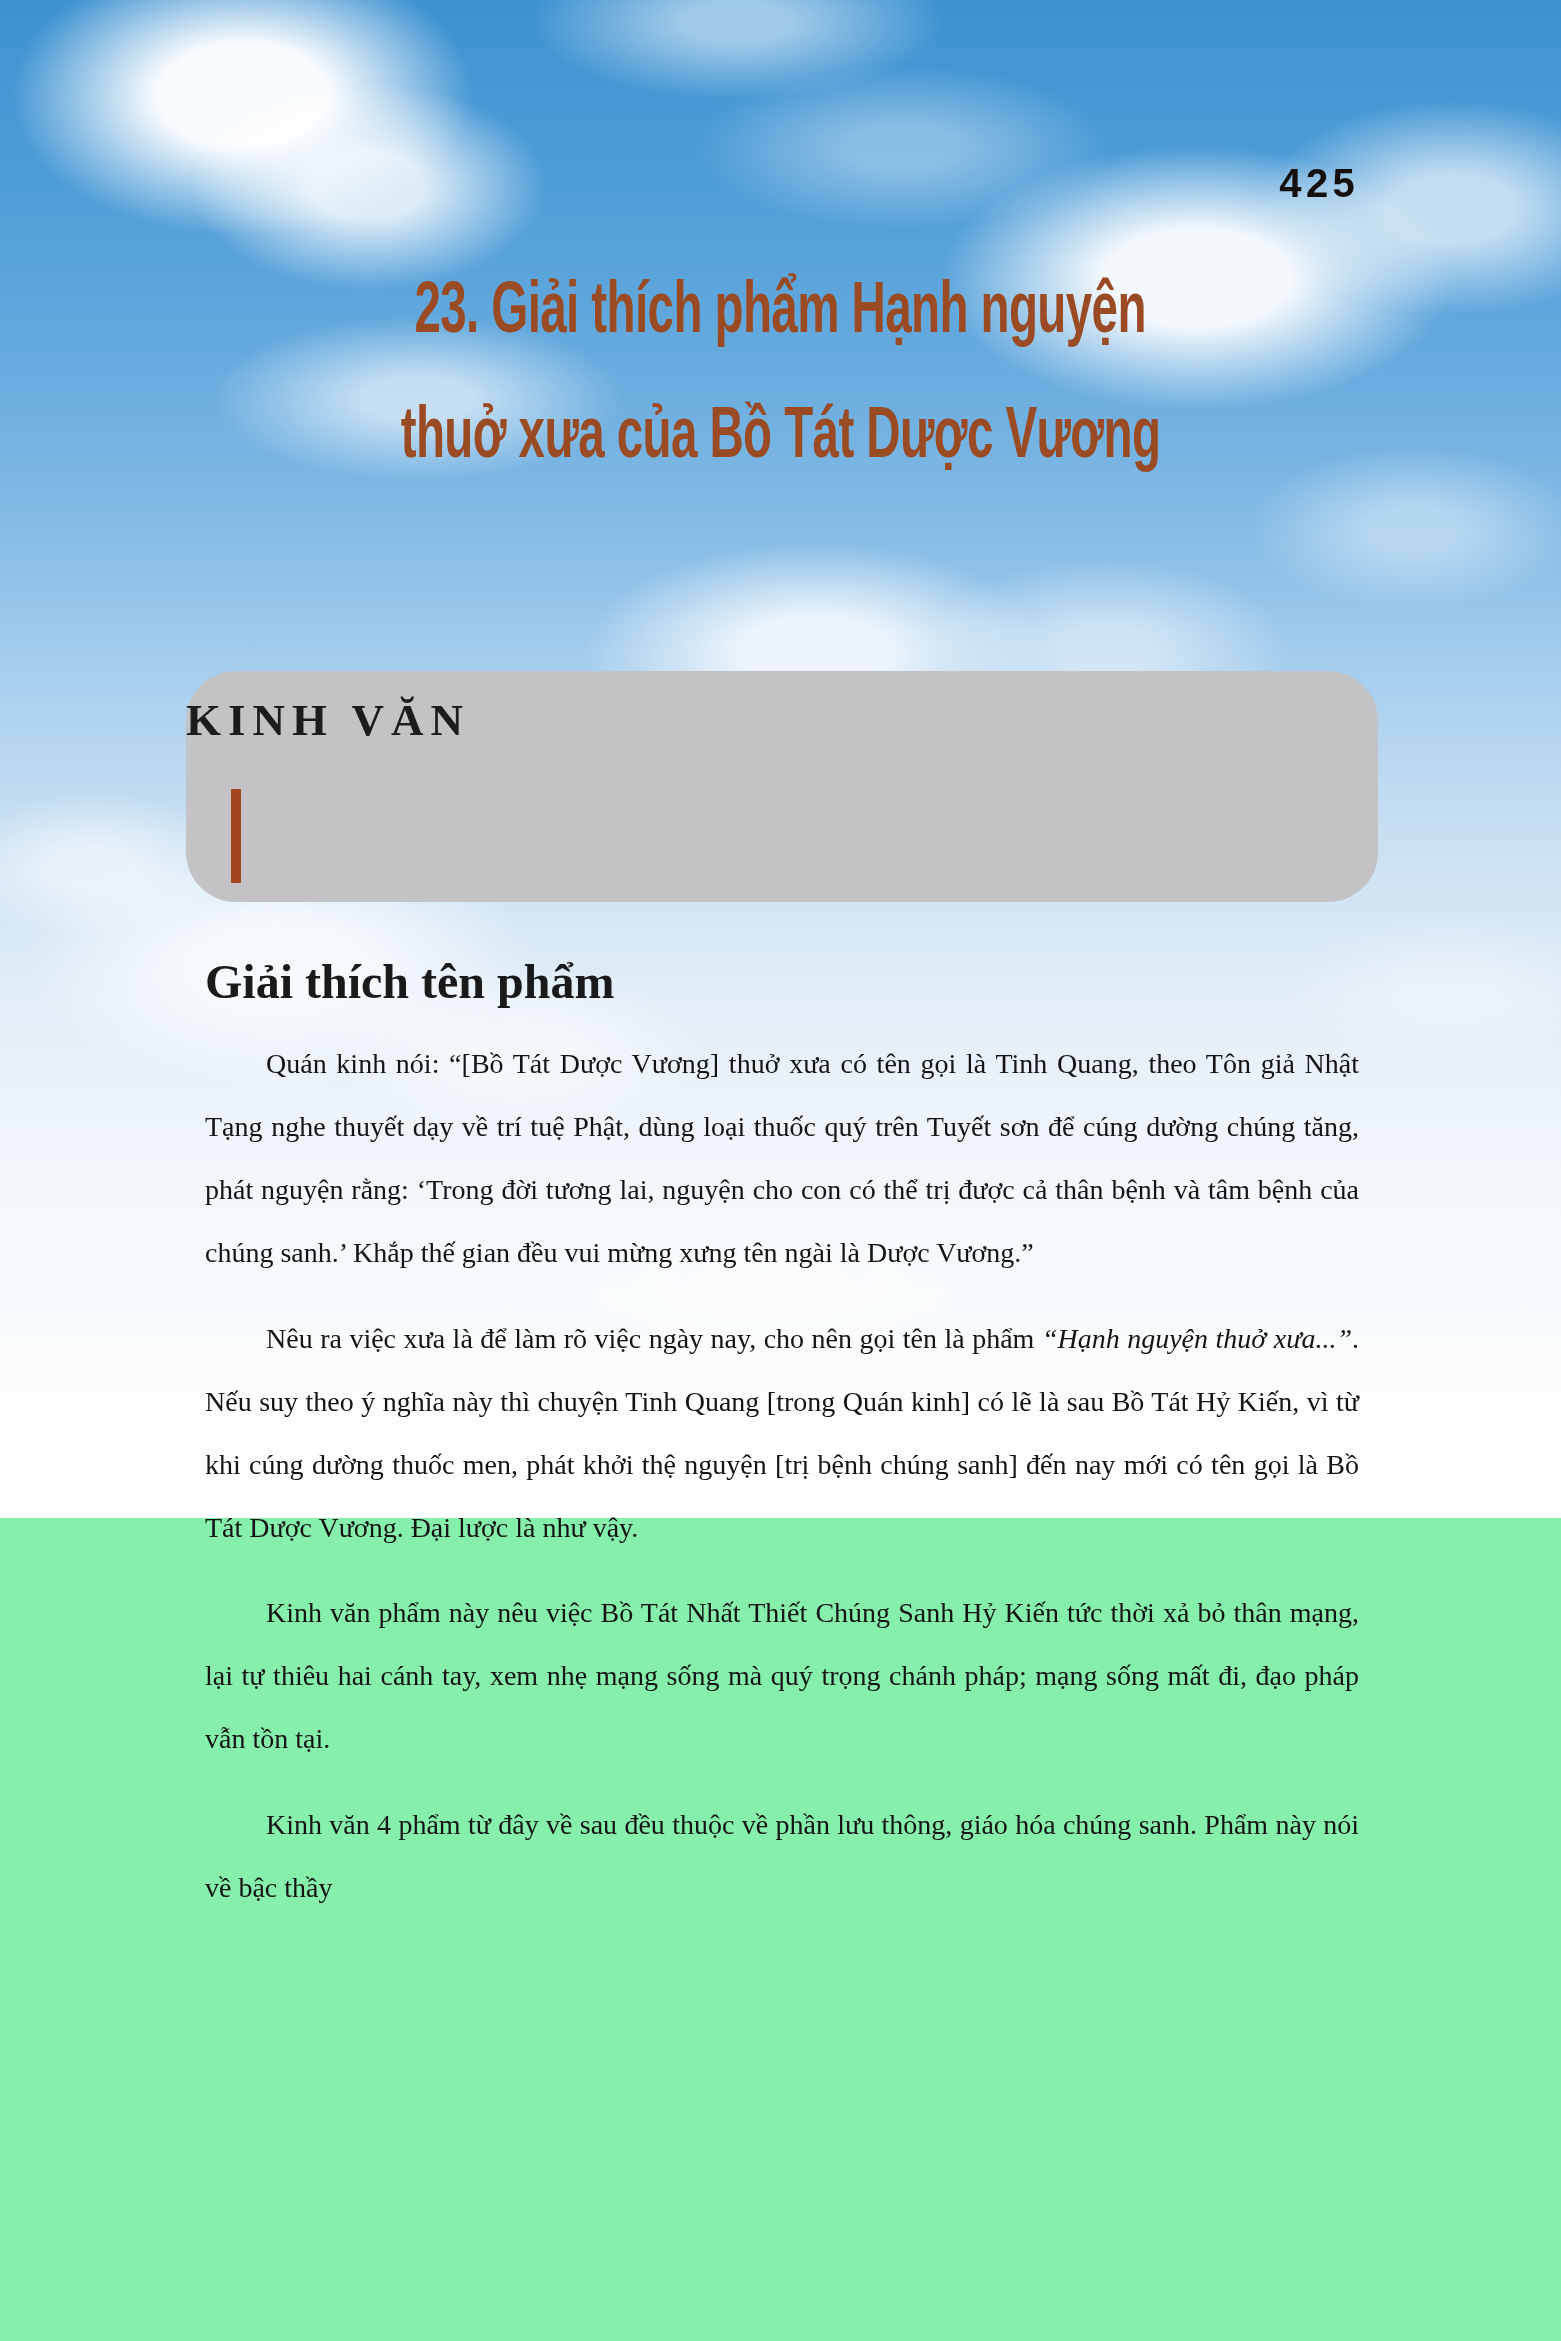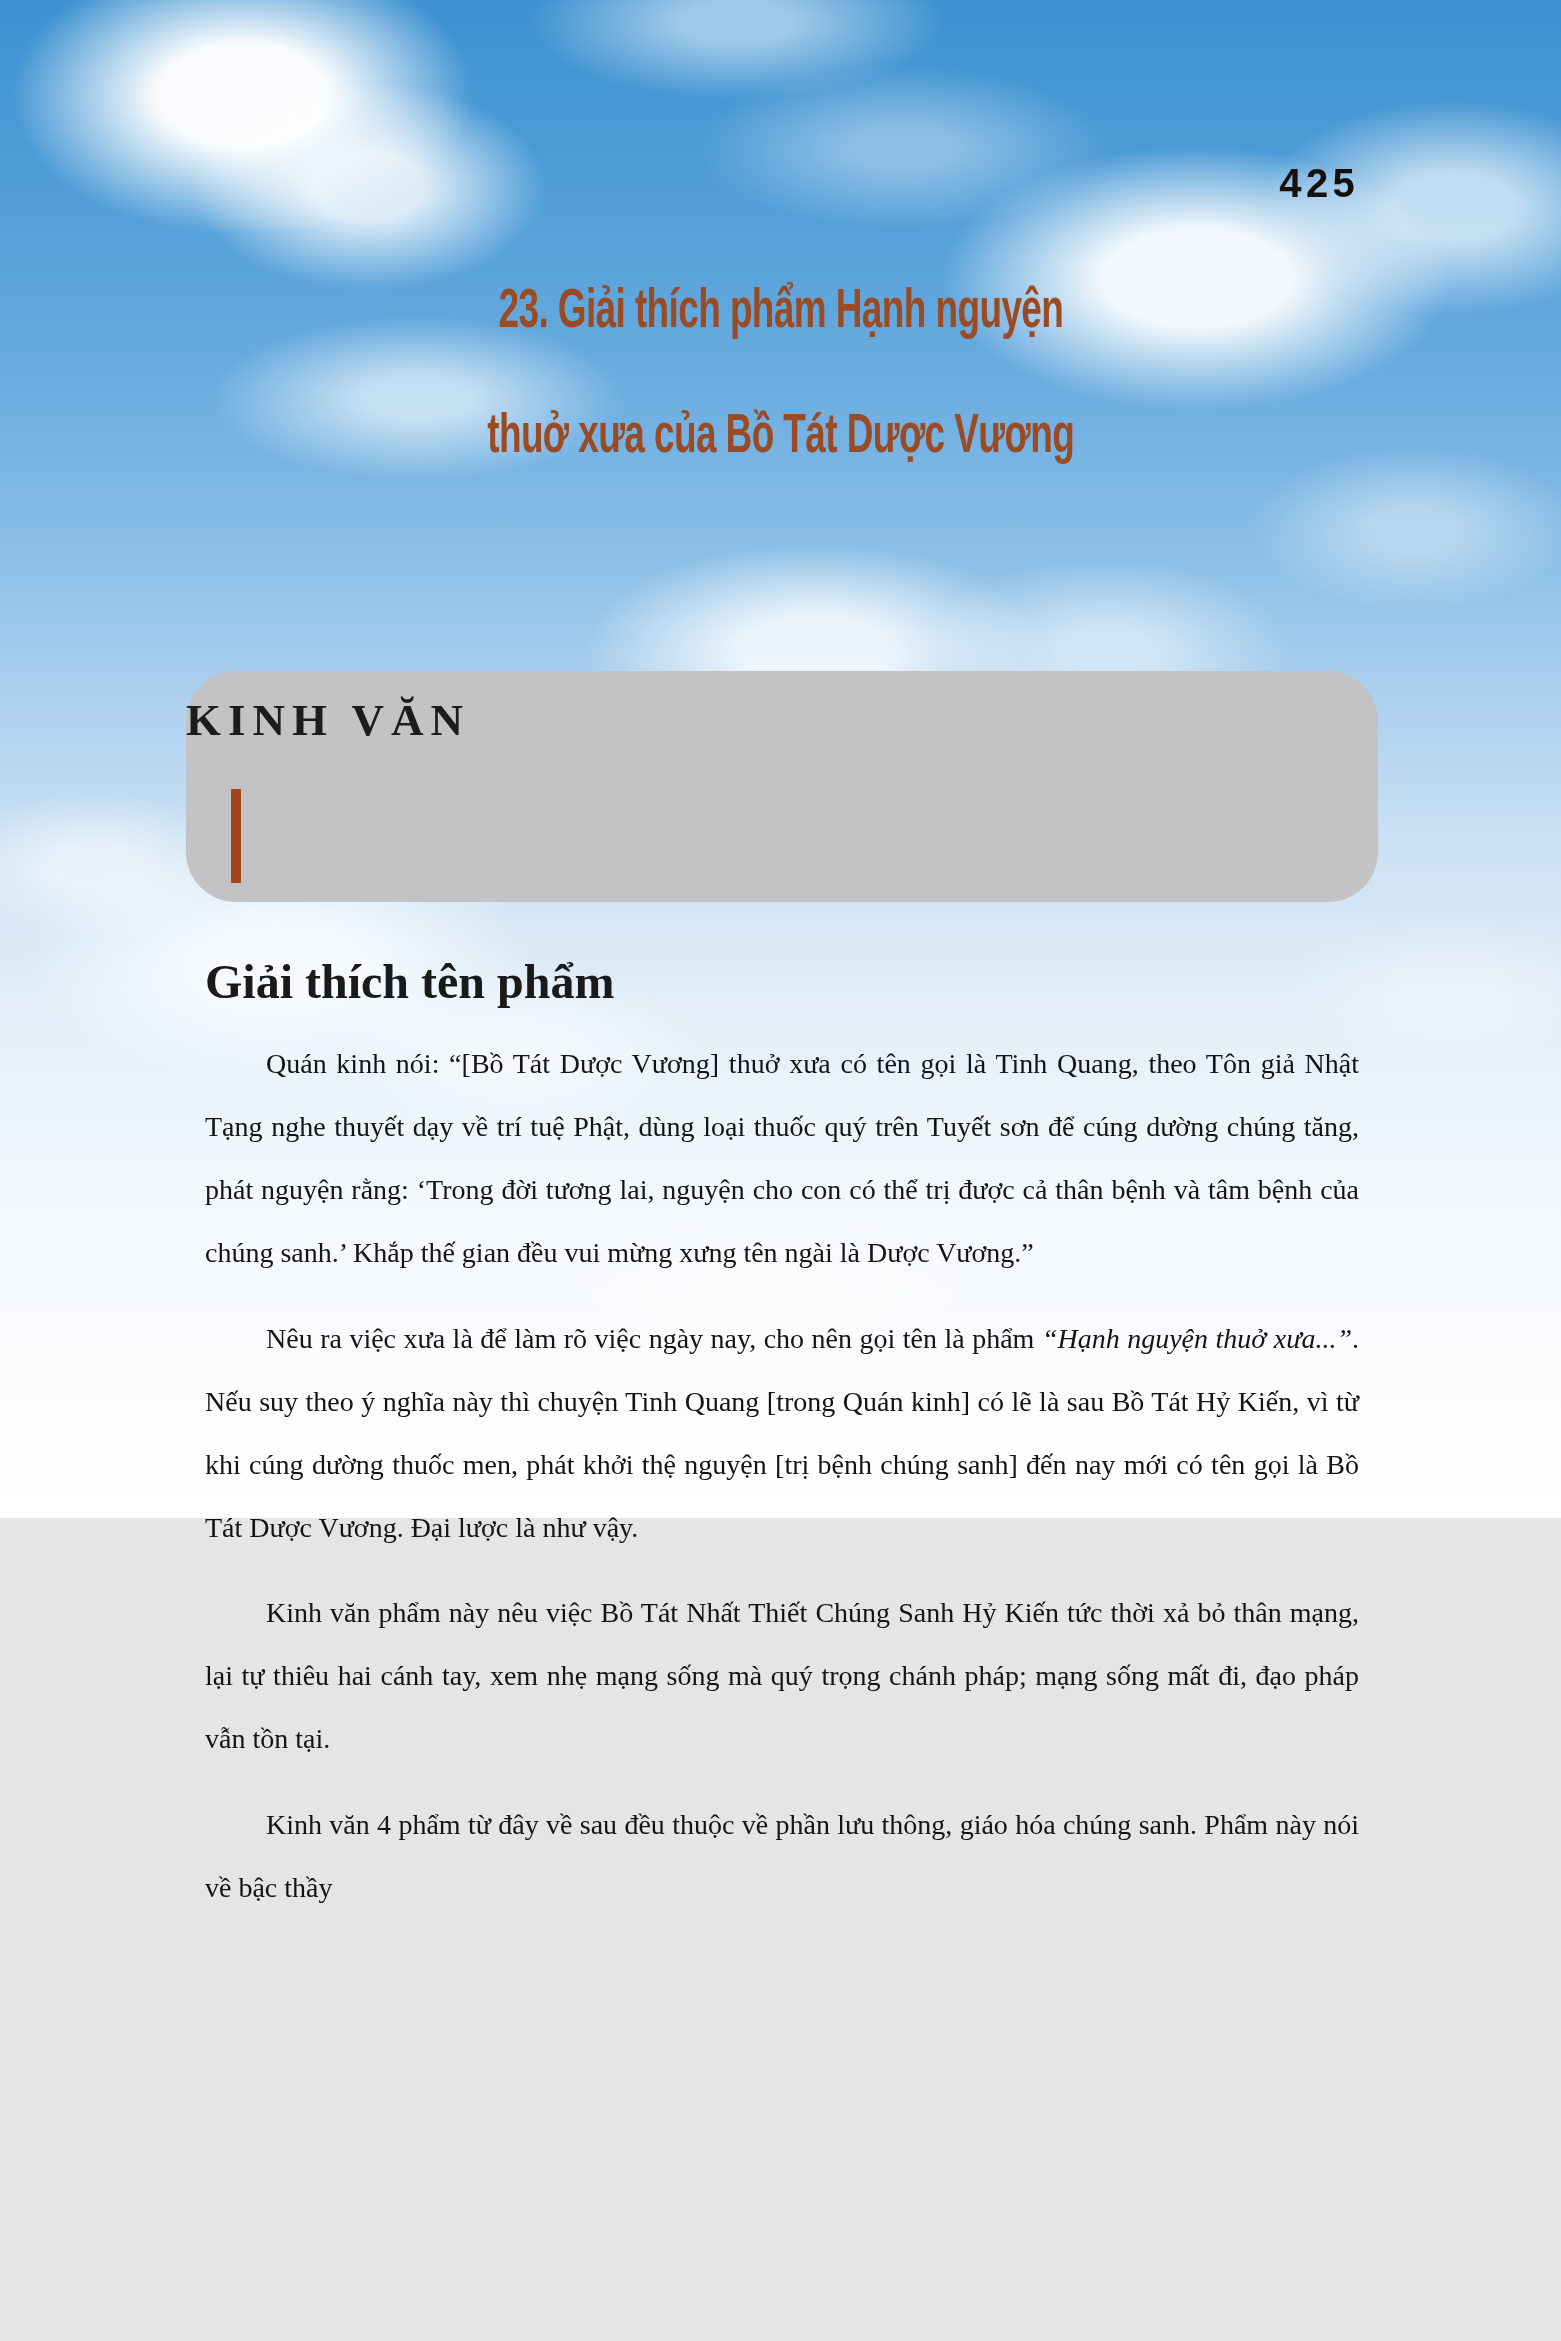--- a/index.html
+++ b/index.html
@@ -1,17 +1,17 @@
 <!DOCTYPE html>
 <html style="font-size:14px"><head>
 <meta charset="utf-8">
 <style>
   html,body{margin:0;padding:0;}
   body{width:1561px;height:2342px;background:#ffffff;font-family:"Liberation Serif","DejaVu Serif",serif;}
-  .page{position:relative;width:1561px;height:2342px;overflow:hidden;background:#e5e5e5;}
+  .page{position:relative;width:1561px;height:2342px;overflow:hidden;background:#86efac;}
 
   
   .sky{position:absolute;left:0;top:0;width:1561px;height:1518px;
     background:linear-gradient(to bottom,
       #3e92d1 0%, #4d9cd7 11%, #67abdf 24%, #86bce6 35%,
       #a9cfee 45%, #c9e0f3 55%, #e3eef8 66%, #f5f9fc 80%, #ffffff 100%);}
 
   .clouds{position:absolute;left:0;top:0;width:1561px;height:1518px;background-repeat:no-repeat;
     background-image:
       radial-gradient(closest-side, rgba(255,255,255,.97) 0 35%, rgba(255,255,255,0) 95%),
@@ -35,21 +35,21 @@
     background-position:0px -52px,182px 78px,520px -61px,928px 139px,1249px 95px,200px 312px,
                     572px 538px,911px 555px,1240px 442px,8.7px 833px,321px 963px,-61px 789px,
                     546px 1206px,1275px 911px,685px 61px;}
 
   .page-number{position:absolute;top:163px;right:202px;
     font-family:"Liberation Sans","DejaVu Sans",sans-serif;font-weight:bold;
     font-size:40px;line-height:40px;letter-spacing:4.3px;color:#16100c;}
 
   .chapter-title{position:absolute;left:0;top:245px;width:1561px;text-align:center;
     font-family:"Liberation Sans","DejaVu Sans",sans-serif;font-weight:bold;
-    font-size:56px;line-height:125px;color:#9a4b23;letter-spacing:-0.9px;}
+    font-size:72px;line-height:125px;color:#9a4b23;letter-spacing:-0.9px;}
   .chapter-title .condense{display:inline-block;transform:scaleX(0.66);transform-origin:50% 50%;white-space:nowrap;}
 
   .kinhvan-box{position:absolute;left:186px;top:671px;width:1192px;height:231px;
     background:#c3c3c5;border-radius:50px;}
   .kinhvan-heading{position:absolute;left:0;top:22.6px;width:100%;text-align:left;
     font-size:45px;line-height:52px;font-weight:bold;letter-spacing:7px;color:#1c1c1c;}
   .kinhvan-bar{position:absolute;left:45px;top:118px;width:9.5px;height:94px;background:#a4451f;}
   .kinhvan-quote{position:absolute;left:99px;top:109px;width:1076px;
     font-size:39px;line-height:56px;font-weight:bold;color:#1c1c1c;text-align:justify;}
 

